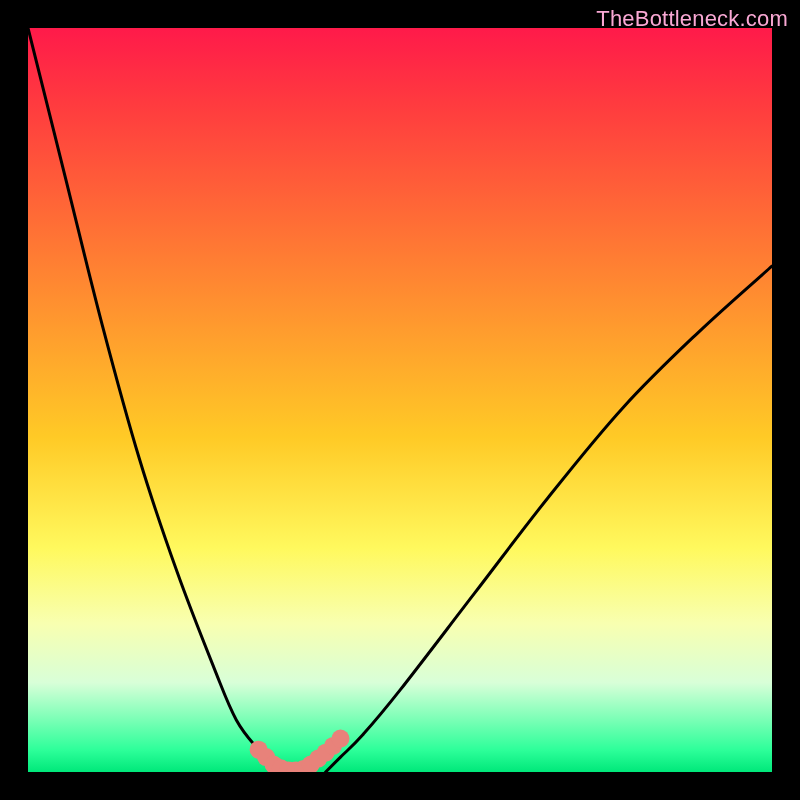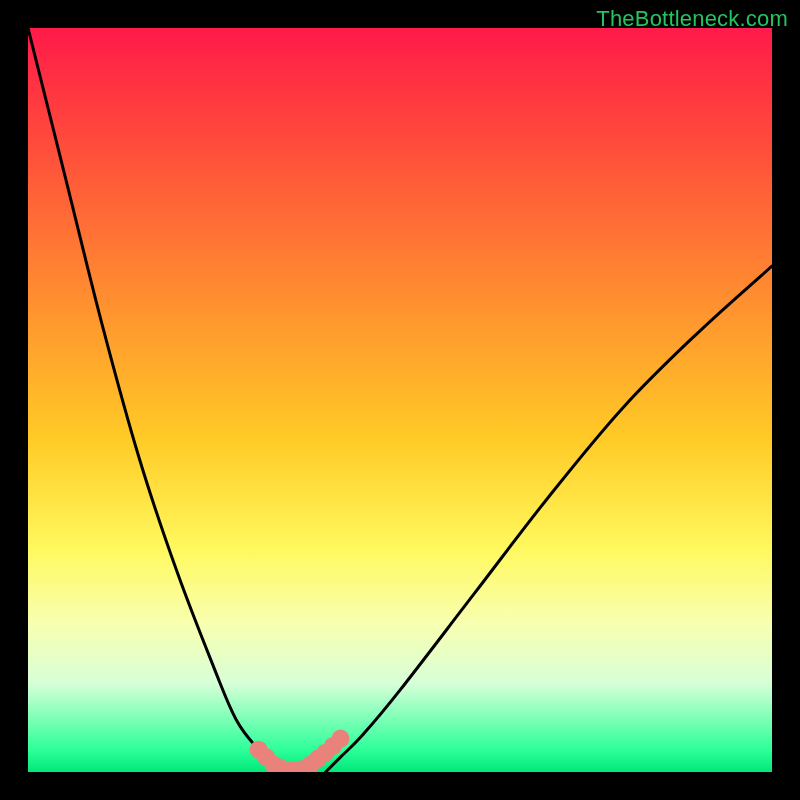--- a/index.html
+++ b/index.html
@@ -34,21 +34,21 @@
       #fff95e 70%,
       #f8ffb0 80%,
       #d8ffd8 88%,
       #2eff9a 97%,
       #00e87a 100%);
   }
   .watermark {
     position: absolute;
     top: 6px;
     right: 12px;
-    color: #22c55e;
+    color: #f9a8d4;
     font-size: 22px;
     font-weight: 500;
     letter-spacing: 0.2px;
   }
   svg.curves {
     position: absolute;
     left: 0;
     top: 0;
     width: 744px;
     height: 744px;

